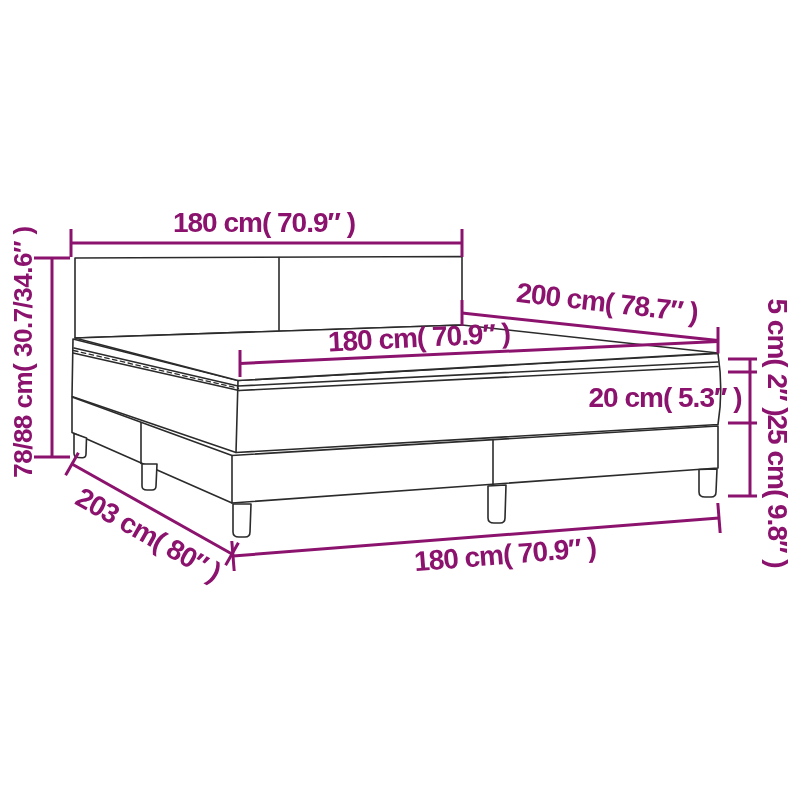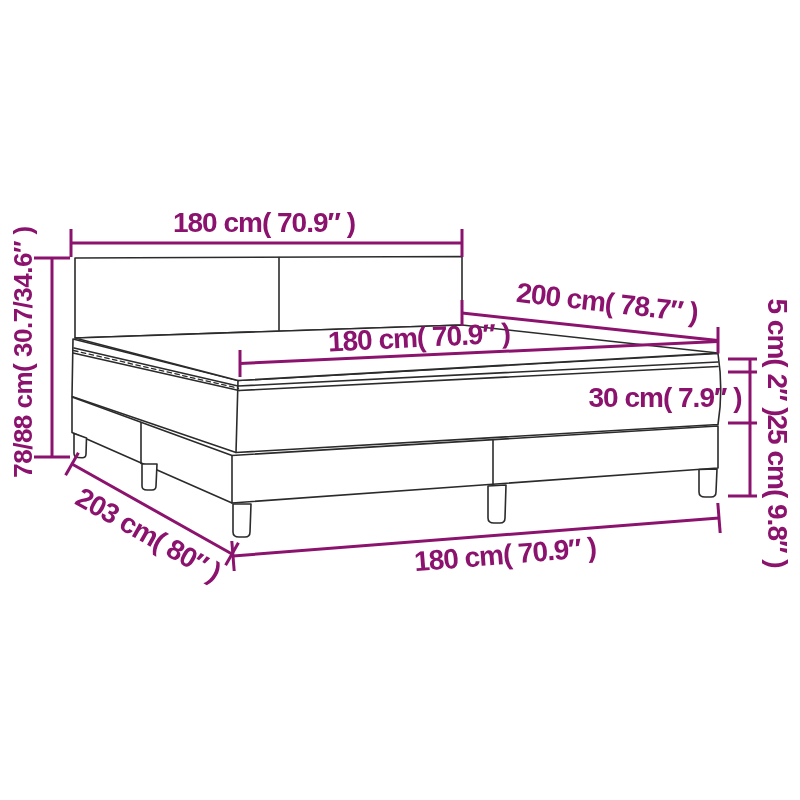--- a/index.html
+++ b/index.html
@@ -117,20 +117,20 @@
   <div class="dim-label" style="left:264px;top:223px;">180 cm( 70.9″ )</div>
 
   <div class="dim-label rot-ccw90 fs-small" style="left:23px;top:352px;">78/88 cm( 30.7/34.6″ )</div>
 
   <div class="dim-label rot-len" style="left:607px;top:303px;">200 cm( 78.7″ )</div>
 
   <div class="dim-label rot-mw" style="left:419px;top:338px;">180 cm( 70.9″ )</div>
 
   <div class="dim-label rot-cw90" style="left:777px;top:357px;">5 cm( 2″ )</div>
 
-  <div class="dim-label" style="left:665px;top:398px;">30 cm( 7.9″ )</div>
+  <div class="dim-label" style="left:665px;top:398px;">20 cm( 5.3″ )</div>
 
   <div class="dim-label rot-cw90" style="left:777px;top:491px;">25 cm( 9.8″ )</div>
 
   <div class="dim-label rot-bl" style="left:148px;top:535px;">203 cm( 80″ )</div>
 
   <div class="dim-label rot-bw" style="left:505px;top:555px;">180 cm( 70.9″ )</div>
 </div>
 
 </body></html>

